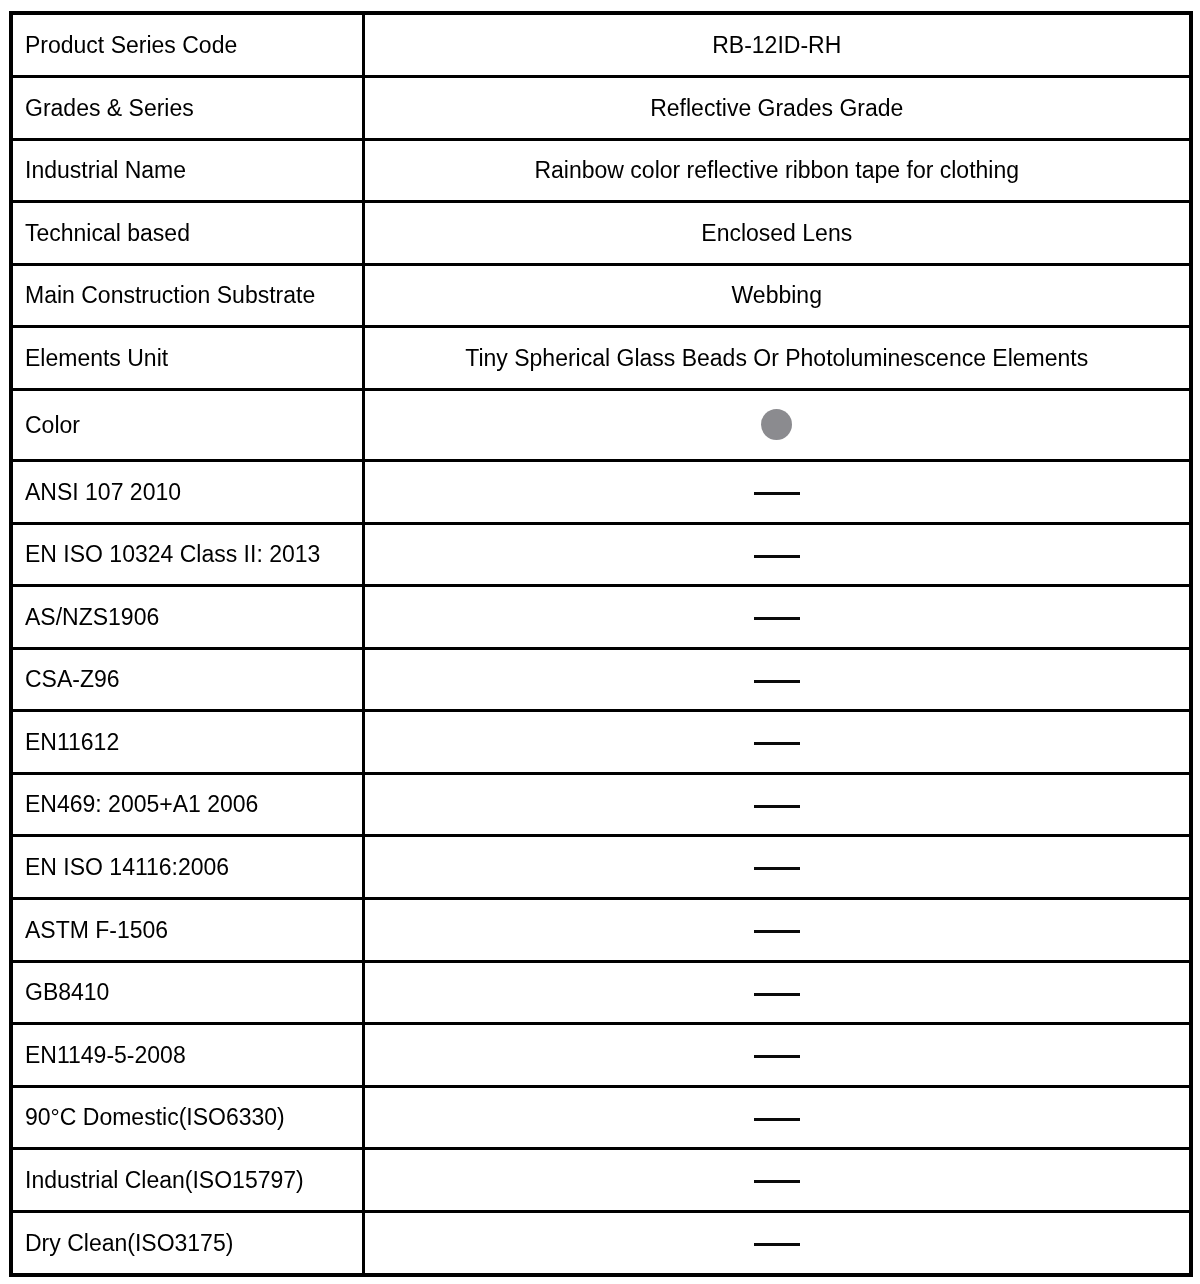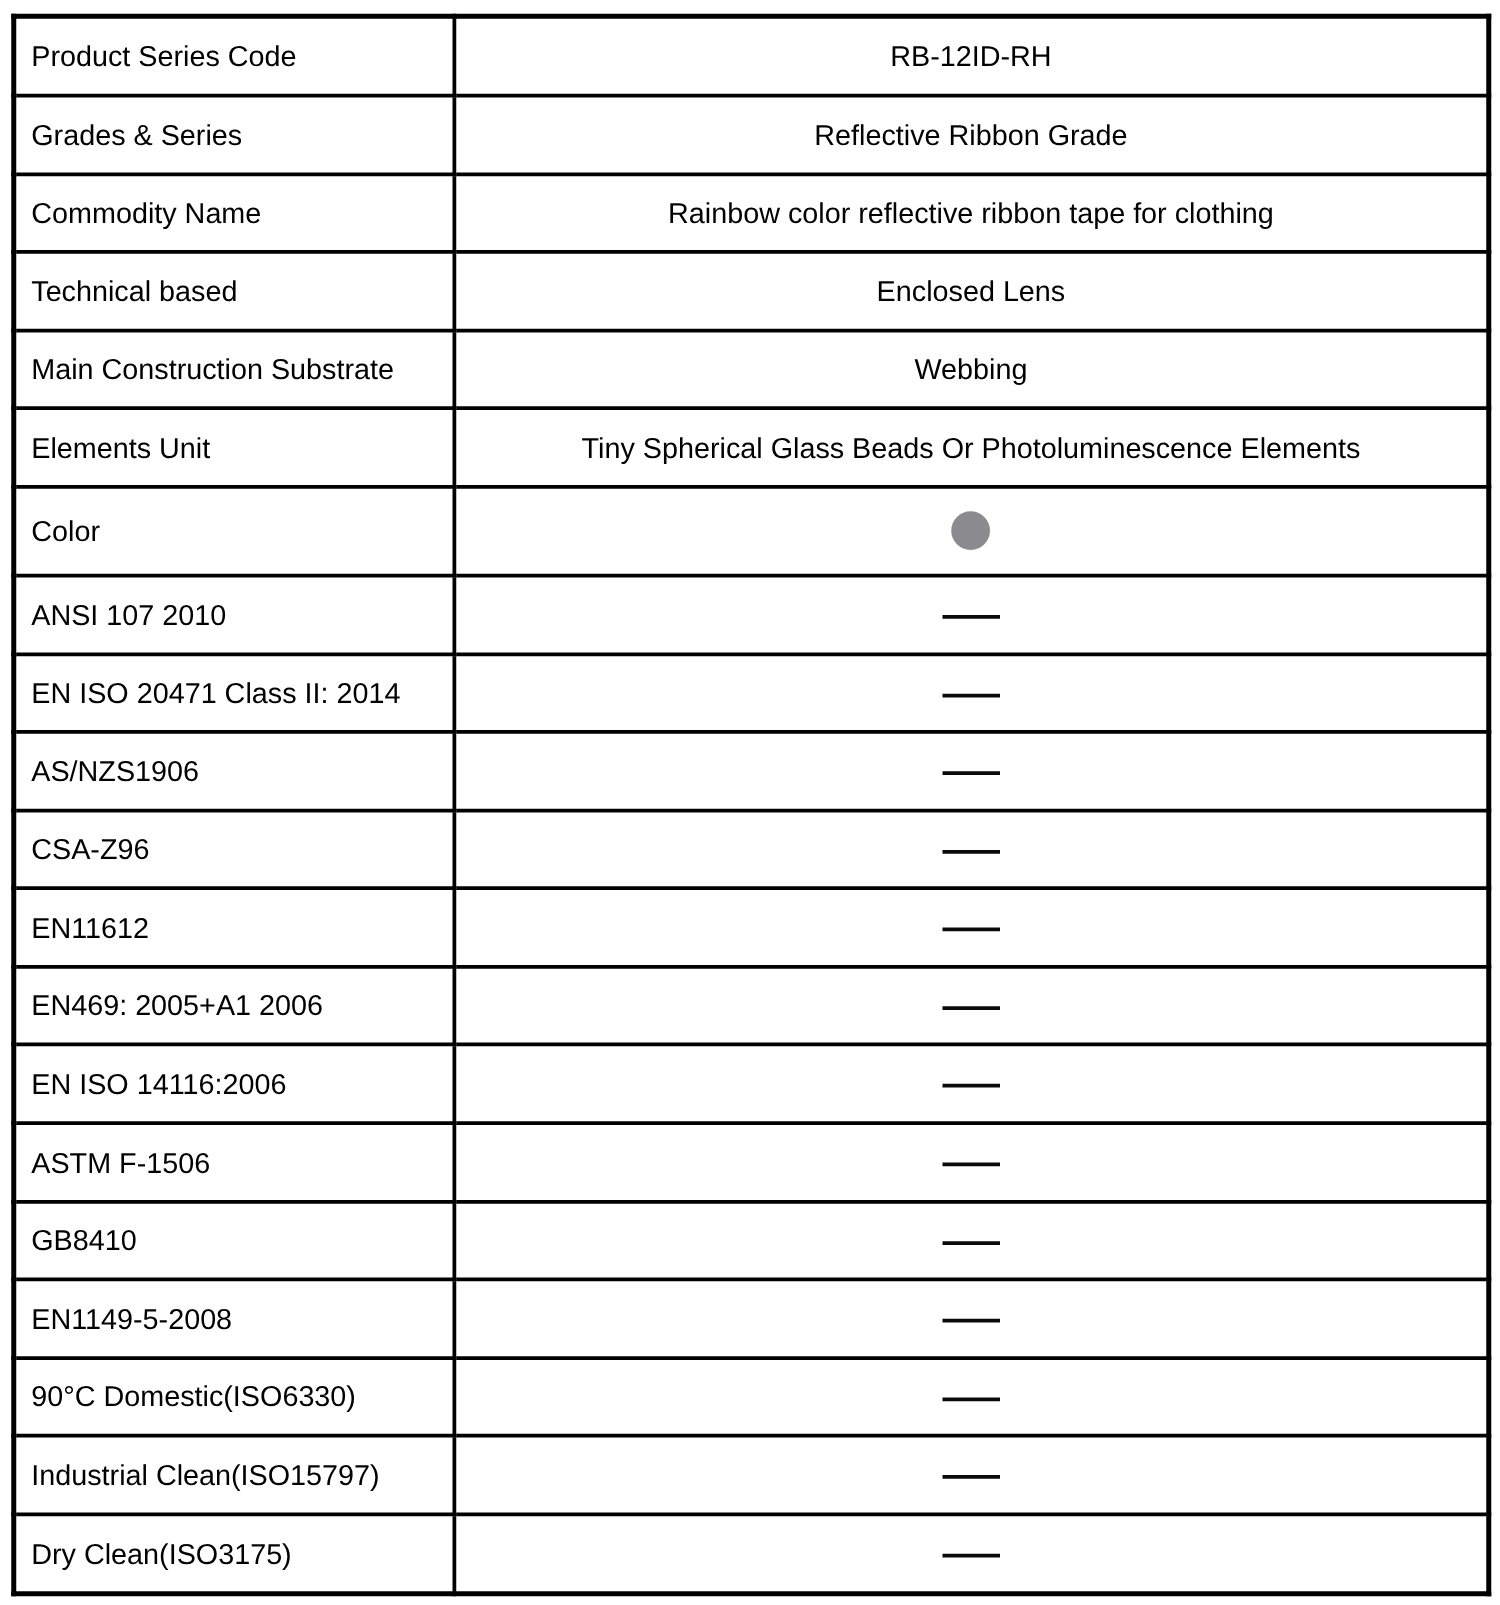--- a/index.html
+++ b/index.html
@@ -72,24 +72,24 @@
       <col style="width:352px">
       <col>
     </colgroup>
     <tbody id="spec-rows">
         <tr>
           <td class="label-cell">Product Series Code</td>
           <td class="value-cell">RB-12ID-RH</td>
         </tr>
         <tr>
           <td class="label-cell">Grades &amp; Series</td>
-          <td class="value-cell">Reflective Ribbon Grade</td>
+          <td class="value-cell">Reflective Grades Grade</td>
         </tr>
         <tr>
-          <td class="label-cell">Commodity Name</td>
+          <td class="label-cell">Industrial Name</td>
           <td class="value-cell">Rainbow color reflective ribbon tape for clothing</td>
         </tr>
         <tr>
           <td class="label-cell">Technical based</td>
           <td class="value-cell">Enclosed Lens</td>
         </tr>
         <tr>
           <td class="label-cell">Main Construction Substrate</td>
           <td class="value-cell">Webbing</td>
         </tr>
@@ -99,21 +99,21 @@
         </tr>
         <tr>
           <td class="label-cell">Color</td>
           <td class="value-cell"><span class="color-dot" style="background: rgb(139, 139, 143);"></span></td>
         </tr>
         <tr>
           <td class="label-cell">ANSI 107 2010</td>
           <td class="value-cell"><span class="dash-line"></span></td>
         </tr>
         <tr>
-          <td class="label-cell">EN ISO 20471 Class II: 2014</td>
+          <td class="label-cell">EN ISO 10324 Class II: 2013</td>
           <td class="value-cell"><span class="dash-line"></span></td>
         </tr>
         <tr>
           <td class="label-cell">AS/NZS1906</td>
           <td class="value-cell"><span class="dash-line"></span></td>
         </tr>
         <tr>
           <td class="label-cell">CSA-Z96</td>
           <td class="value-cell"><span class="dash-line"></span></td>
         </tr>

